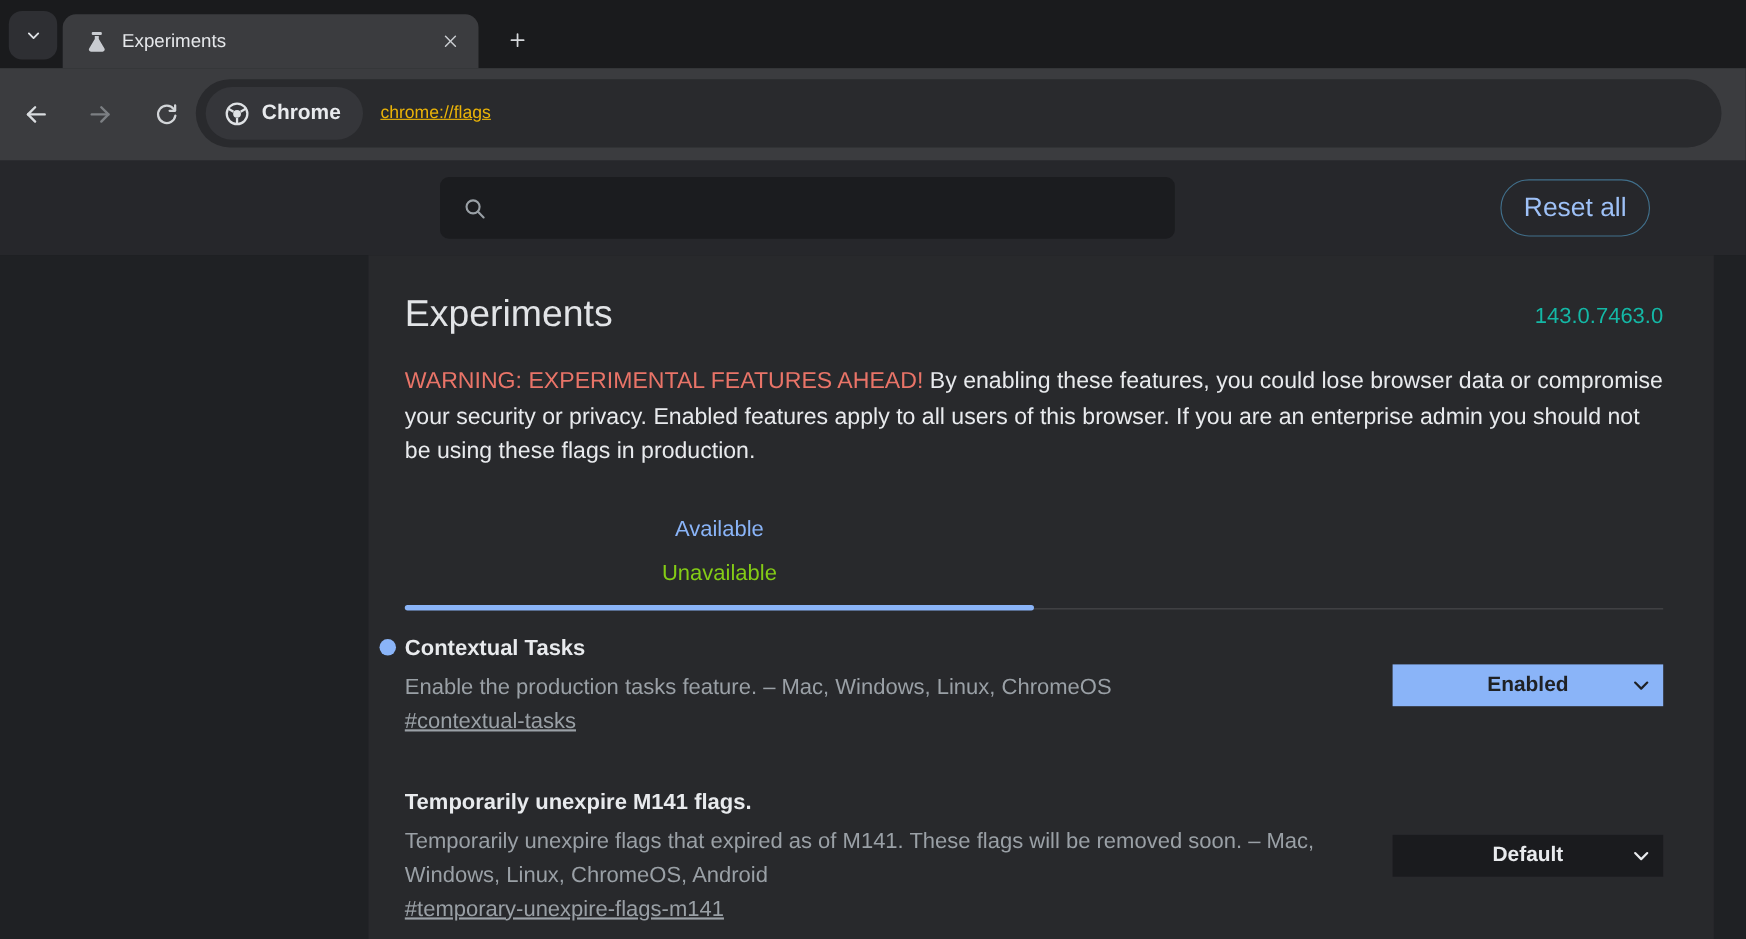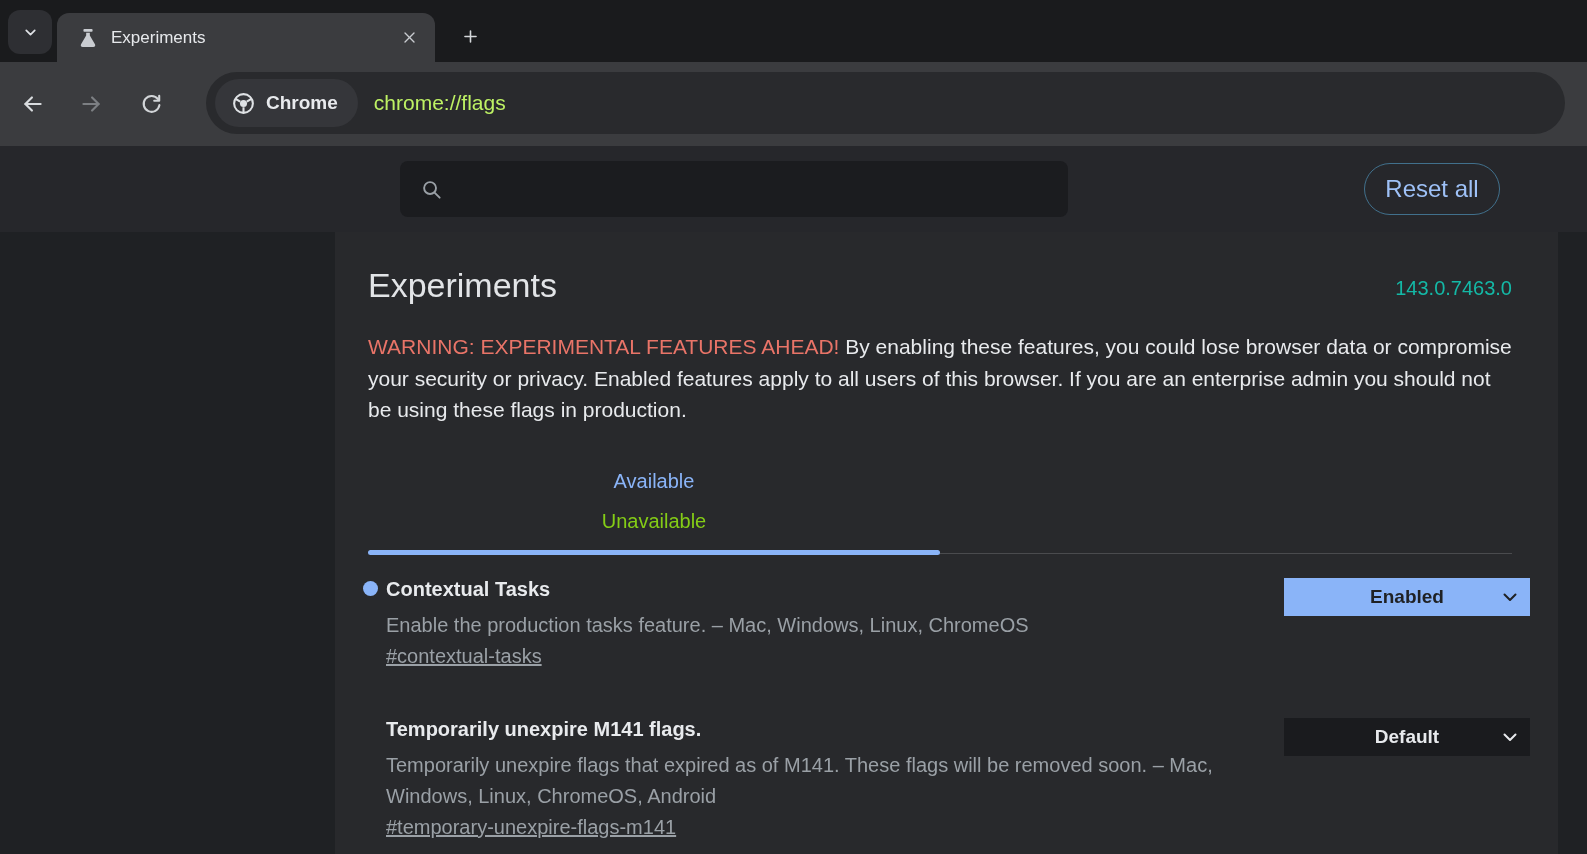--- a/index.html
+++ b/index.html
@@ -16,26 +16,26 @@
   .tab-title { margin-left:12px; font-size:17px; color:#e6e8eb; flex:1 1 auto; white-space:nowrap; overflow:hidden; }
   .tab-close { margin-right:12px; width:28px; height:28px; border-radius:50%; flex:none;
                display:flex; align-items:center; justify-content:center; }
   .newtab-btn { position:absolute; left:449px; top:15px; width:42px; height:42px; border-radius:50%;
                 display:flex; align-items:center; justify-content:center; }
 
   
   .toolbar { position:absolute; left:0; top:62px; width:1587px; height:84px; background:#3b3c3f; }
   .navbtn { position:absolute; top:21px; width:42px; height:42px; display:flex; align-items:center; justify-content:center; border-radius:50%; }
   .navbtn.back { left:12px; } .navbtn.fwd { left:70px; } .navbtn.reload { left:130px; }
-  .omnibox { position:absolute; left:206px; right:22px; top:10px; height:62px; background:#292a2d;
+  .omnibox { position:absolute; left:178px; right:22px; top:10px; height:62px; background:#292a2d;
              border-radius:31px; display:flex; align-items:center; }
   .chip { margin-left:9px; height:48px; background:#35363a; border-radius:24px;
           display:flex; align-items:center; padding:0 20px 0 16px; }
   .chip-label { margin-left:10px; font-size:19px; font-weight:bold; color:#e8eaed; }
-  .url-text { margin-left:16px; font-size:21px; color:#bef264; }
+  .url-text { margin-left:16px; font-size:16px; color:#eab308;text-decoration:underline; }
 
   
   .flags-header { position:absolute; left:0; top:146px; width:1587px; height:86px; background:#26272b; }
   .searchbox { position:absolute; left:400px; top:15px; width:668px; height:56px; background:#1b1c1f;
                border-radius:8px; display:flex; align-items:center; }
   .searchbox svg { margin-left:20px; flex:none; }
   .search-input { margin-left:16px; flex:1; background:transparent; border:none; outline:none;
                   font-size:19px; color:#cfd2d6; font-family:inherit; }
   .search-input::placeholder { color:#9aa0a6; opacity:1; }
   .reset-btn { position:absolute; right:87px; top:17px; width:136px; height:52px; border-radius:26px;
@@ -55,21 +55,21 @@
   .warn-red { color:#e97468; }
 
   .exp-tabs { margin-top:44px; display:flex;flex-direction:column; }
   .exp-tab { width:50%; text-align:center; font-size:20px; font-weight:500; padding-bottom:17px; }
   .exp-tab.selected { color:#8ab4f8; }
   .exp-tab.unselected { color:#84cc16; }
   .tab-underline { display:flex; height:5px; }
   .tab-underline .active-bar { width:50%; background:#8ab4f8; border-radius:3px; }
   .tab-underline .rest-bar { width:50%; border-bottom:1px solid #4a4b4e; margin-bottom:1px; }
 
-  .flag-row { display:flex; justify-content:space-between; align-items:flex-start; width:1144px;margin-left:18px; }
+  .flag-row { display:flex; justify-content:space-between; align-items:center; width:1144px; }
   .flag-row.first { margin-top:23px; }
   .flag-row.second { margin-top:50px; }
   .flag-text { width:880px; }
   .flag-name { position:relative; font-size:20px; font-weight:bold; color:#e8eaed; }
   .flag-dot { position:absolute; left:-23px; top:3px; width:15px; height:15px; border-radius:50%; background:#8ab4f8; }
   .flag-desc { margin-top:9px; font-size:20px; line-height:31px; color:#9aa0a6; }
   .flag-link { display:inline-block; margin-top:4px; font-size:20px; color:#9aa0a6; text-decoration:underline; }
   .flag-select { position:relative; width:246px; height:38px; flex:none; display:flex; align-items:center;
                  justify-content:center; font-size:19px; cursor:default;font-weight:bold; }
   .flag-select .sel-chevron { position:absolute; right:13px; top:15px; }

